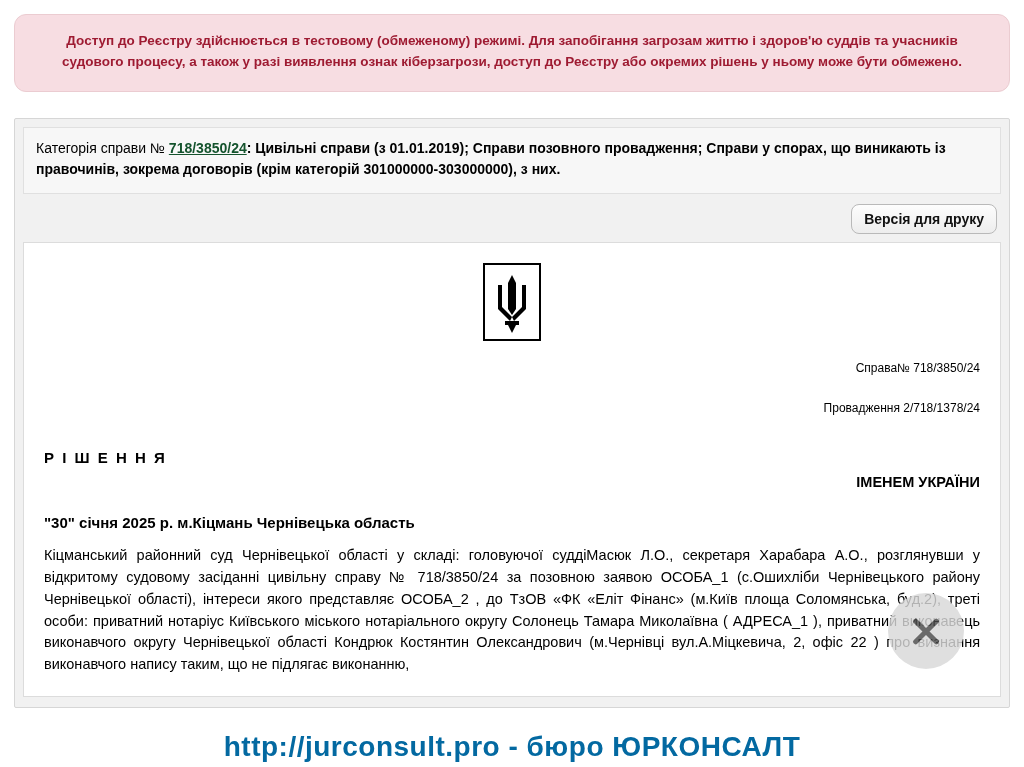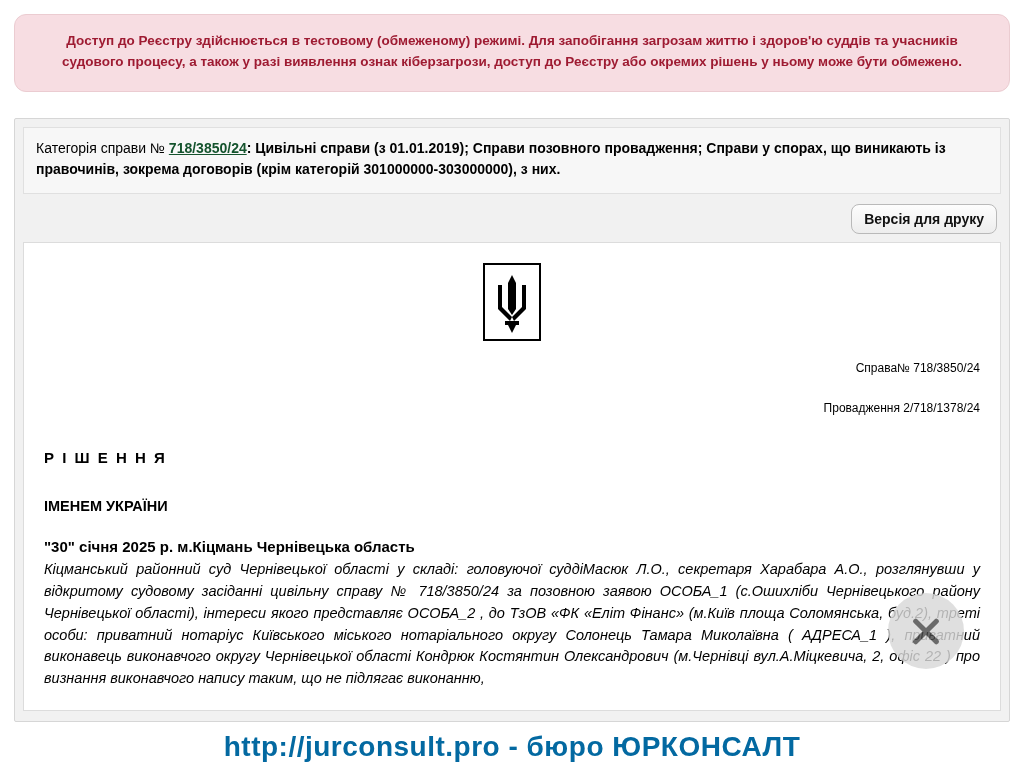--- a/index.html
+++ b/index.html
@@ -98,36 +98,35 @@
   }
   .right-line.second { margin-top: 26px; }
   .title {
     text-align: left;
     font-weight: bold;
     font-size: 15px;
     letter-spacing: 2px;
     margin-top: 34px;
   }
   .subtitle {
-    text-align: left;
+    text-align: right;
     font-weight: bold;
     font-size: 14.5px;
-    margin-top: 32px;
+    margin-top: 8px;
   }
   .dateline {
     font-weight: bold;
     font-size: 15px;
     margin-top: 24px;
   }
   .body-text {
-    margin-top: 4px;
+    margin-top: 14px;
     font-size: 14.5px;
     line-height: 1.5;
     text-align: justify;
-    font-style: italic;
   }
 
   
   .watermark {
     position: absolute;
     left: 0;
     right: 0;
     bottom: 4px;
     text-align: center;
     font-size: 28px;

